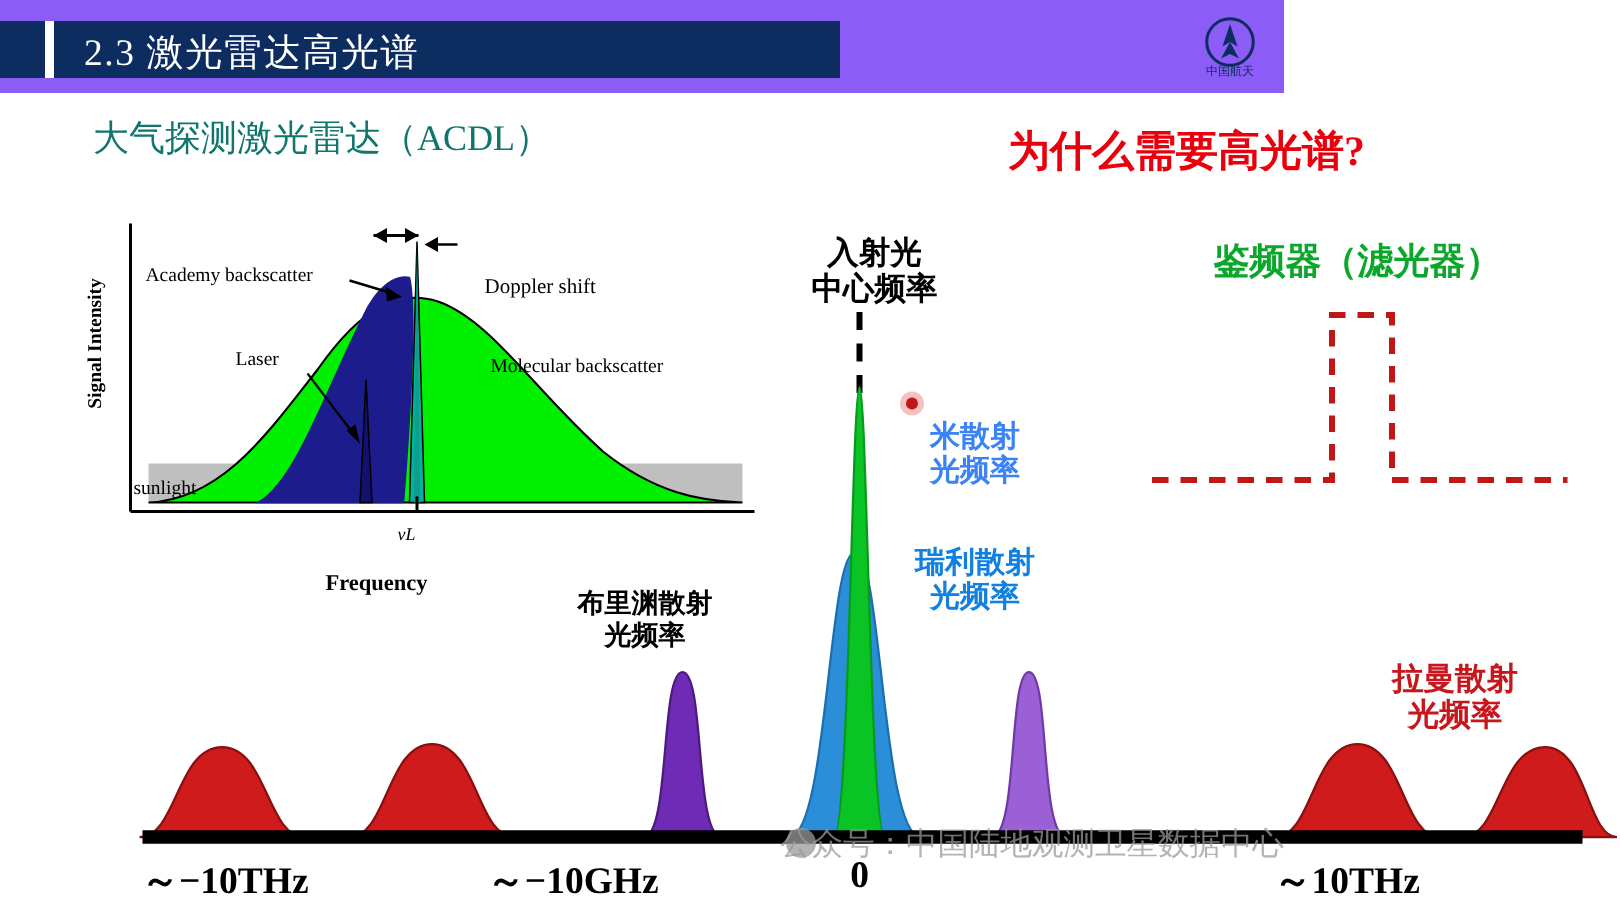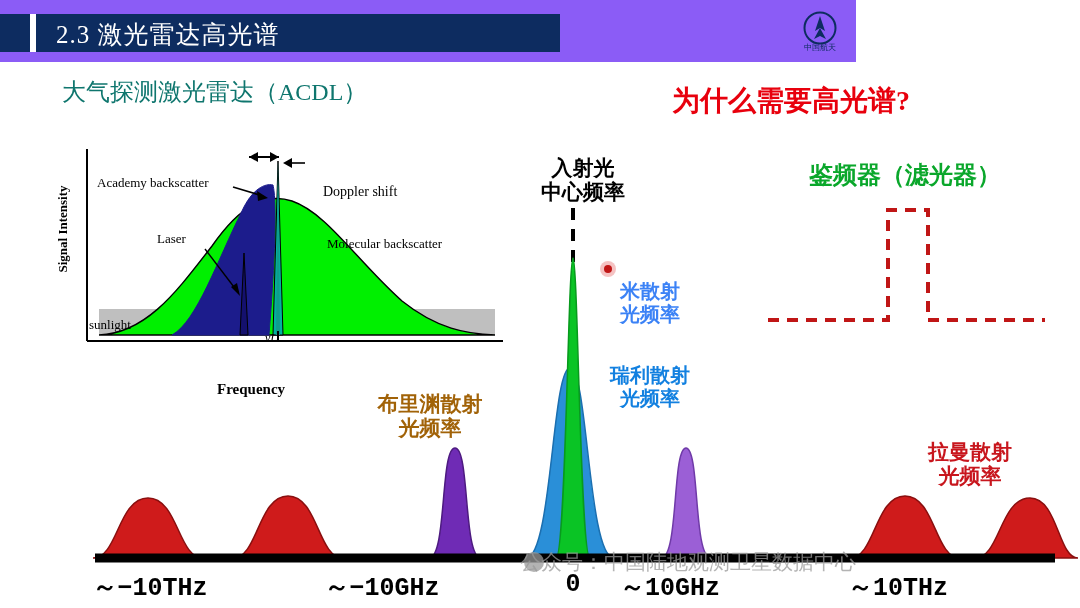--- a/index.html
+++ b/index.html
@@ -66,40 +66,40 @@
   #inset-svg { position:absolute; left:0; top:0; }
   .inset-label {
     position:absolute; font-family:"Liberation Serif", serif;
     color:#000000; white-space:nowrap;
   }
   #lbl-signal-intensity {
     left:-44px; top:80px; width:140px; text-align:center;
     transform:rotate(-90deg); font-size:13px; font-weight:bold;
   }
   #lbl-frequency { left:180px; top:212px; font-size:15px; font-weight:bold;margin-top:28px; }
-  #lbl-vl { left:228px; top:190px; font-size:12px; font-style:italic; }
+  #lbl-vl { left:228px; top:208px; font-size:12px; font-style:italic; }
   #lbl-doppler { left:286px; top:12px; font-size:14px;margin-top:31px; }
   #lbl-aerosol { left:60px; top:34px; font-size:13px; }
   #lbl-molecular { left:290px; top:95px; font-size:13px; }
   #lbl-laser { left:120px; top:90px; font-size:13px; }
   #lbl-sunlight { left:52px; top:128px; font-size:13px;margin-top:48px; }
   
   #spectrum { position:absolute; left:0; top:130px; width:1080px; height:478px; }
   .spec-label {
     position:absolute; font-family:"Liberation Serif", serif;
     font-weight:bold; white-space:nowrap; text-align:center; line-height:1.15;
   }
   #lbl-incident { left:508px; top:26px; width:150px; font-size:21px; color:#000000; }
   #lbl-mie      { left:590px; top:150px; width:120px; font-size:20px; color:#3b82f6; }
   #lbl-rayleigh { left:580px; top:234px; width:140px; font-size:20px; color:#1280e0; }
-  #lbl-brillouin{ left:340px; top:262px; width:180px; font-size:21px; color:#a16207;font-family:Liberation Serif, serif; }
+  #lbl-brillouin{ left:340px; top:262px; width:180px; font-size:18px; color:#000000;font-family:Liberation Serif, serif; }
   #lbl-raman    { left:890px; top:310px; width:160px; font-size:21px; color:#c8161d; }
   #lbl-discriminator { left:780px; top:32px; width:250px; font-size:24px; color:#0aa72b; }
   .axis-tick-label {
-    position:absolute; font-family:Liberation Mono, monospace;
+    position:absolute; font-family:Liberation Serif, serif;
     font-size:25px; font-weight:bold; color:#000000; text-align:center;
     white-space:nowrap;
   }
   #watermark {
     position:absolute; left:520px; top:548px;
     font-size:21px; color:#9a9a9a; opacity:0.75;
     font-family:"Liberation Serif", serif; white-space:nowrap;
   }
   #wm-dot {
     position:absolute; left:524px; top:552px; width:20px; height:20px;
@@ -222,18 +222,17 @@
   <div class="spec-label" id="lbl-raman">
     <span style="white-space:pre-line">拉曼散射
 光频率</span>
   </div>
   <div class="spec-label" id="lbl-discriminator">鉴频器（滤光器）</div>
 
   
   <div class="axis-tick-label" style="left:60px;  top:440px; width:180px;">～−10THz</div>
   <div class="axis-tick-label" style="left:292px; top:440px; width:180px;">～−10GHz</div>
   <div class="axis-tick-label" style="left:543px; top:440px; width:60px;">0</div>
-  <div class="axis-tick-label" style="left:580px; top:440px; width:180px;">～10GHz</div>
   <div class="axis-tick-label" style="left:808px; top:440px; width:180px;">～10THz</div>
 </div>
 
 <div id="wm-dot"></div>
 <div id="watermark">公众号：中国陆地观测卫星数据中心</div>
 
 </body></html>

